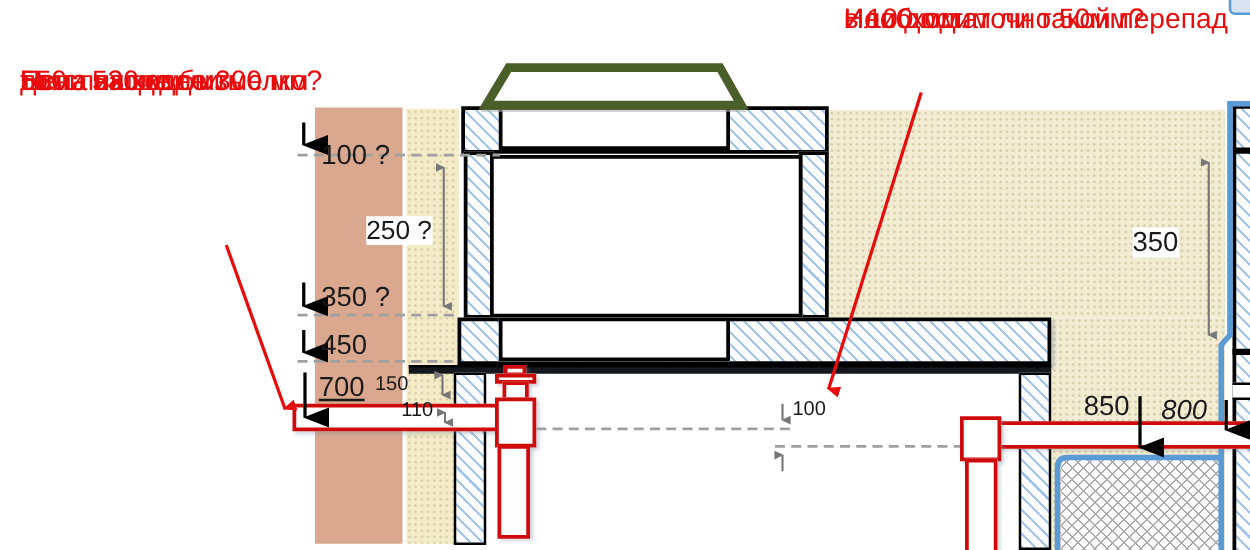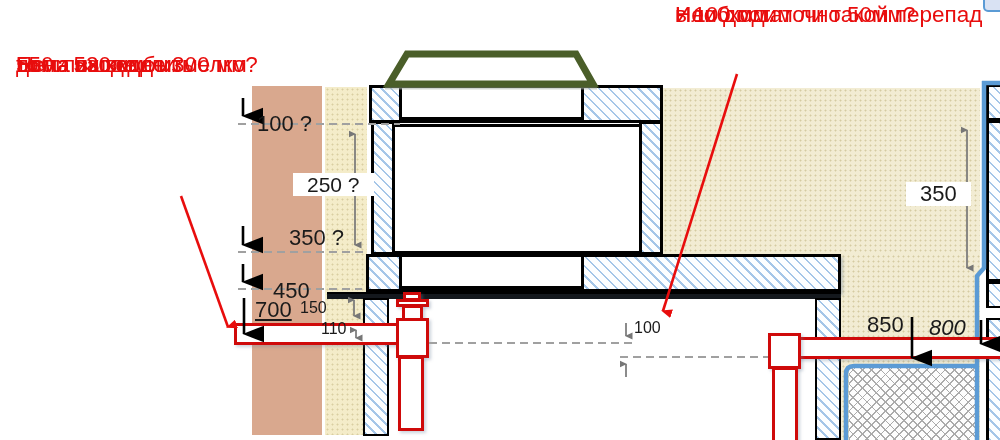--- a/index.html
+++ b/index.html
@@ -18,21 +18,21 @@
     background-size:5px 5px;}
   .dots2{background-color:var(--beige2);
     background-image:radial-gradient(rgba(185,170,115,.45) 0.9px,transparent 1.1px);
     background-size:5px 5px;}
   .gravel{background:#fdfdfd;
     background-image:repeating-linear-gradient(45deg,#ababab 0,#ababab 1.2px,transparent 1.2px,transparent 6.5px),
                      repeating-linear-gradient(-45deg,#ababab 0,#ababab 1.2px,transparent 1.2px,transparent 6.5px);}
   .pipe{border:3.5px solid var(--pipe);background:#fff;box-shadow:2px 2px 3px rgba(110,130,155,.35);}
   .lbl{color:var(--ink);font-size:22px;line-height:1.0;white-space:nowrap;z-index:6;}
   .lbl.sm{font-size:16px;}
-  .lbl.box{background:#fff;padding:1px 14px;text-align:right;}
+  .lbl.box{background:#fff;padding:1px 0;text-align:right;}
   .rednote{color:var(--red);font-size:22.5px;line-height:27px;white-space:nowrap;z-index:6;}
   svg{left:0;top:0;}
 </style>
 </head>
 <body>
 
 <div id="canvas">
 
   <div style="left:252px;top:86px;width:70px;height:349px;background:var(--brown);z-index:1;"></div>
   <div class="dots2" style="left:325px;top:87px;width:42px;height:348px;z-index:1;"></div>
@@ -128,22 +128,22 @@
     <div>Не слишком ли мелко?</div>
   </div>
   <div class="rednote" style="left:675px;top:1px;">
     <div>Необходим ли такой перепад</div>
     <div>в 100 мм.</div>
     <div>Или достаточно 50мм?</div>
   </div>
 
   <div class="lbl" style="left:257px;top:99px;margin-top:14px;">100 ?</div>
   <div class="lbl box" style="left:293px;top:173px;font-size:21px;">250 ?</div>
-  <div class="lbl" style="left:257px;top:227px;margin-left:32px;">350 ?</div>
-  <div class="lbl" style="left:257px;top:280px;margin-left:16px;">450</div>
+  <div class="lbl" style="left:257px;top:227px;">350 ?</div>
+  <div class="lbl" style="left:257px;top:265px;">450</div>
   <div class="lbl" style="left:255px;top:299px;text-decoration:underline;">700</div>
   <div class="lbl sm" style="left:300px;top:300px;">150</div>
   <div class="lbl sm" style="left:321px;top:321px;">110</div>
   <div class="lbl sm" style="left:634px;top:320px;">100</div>
   <div class="lbl" style="left:867px;top:314px;">850</div>
   <div class="lbl" style="left:929px;top:317px;font-style:italic;">800</div>
   <div class="lbl box" style="left:906px;top:182px;">350</div>
 
 </div>
 

